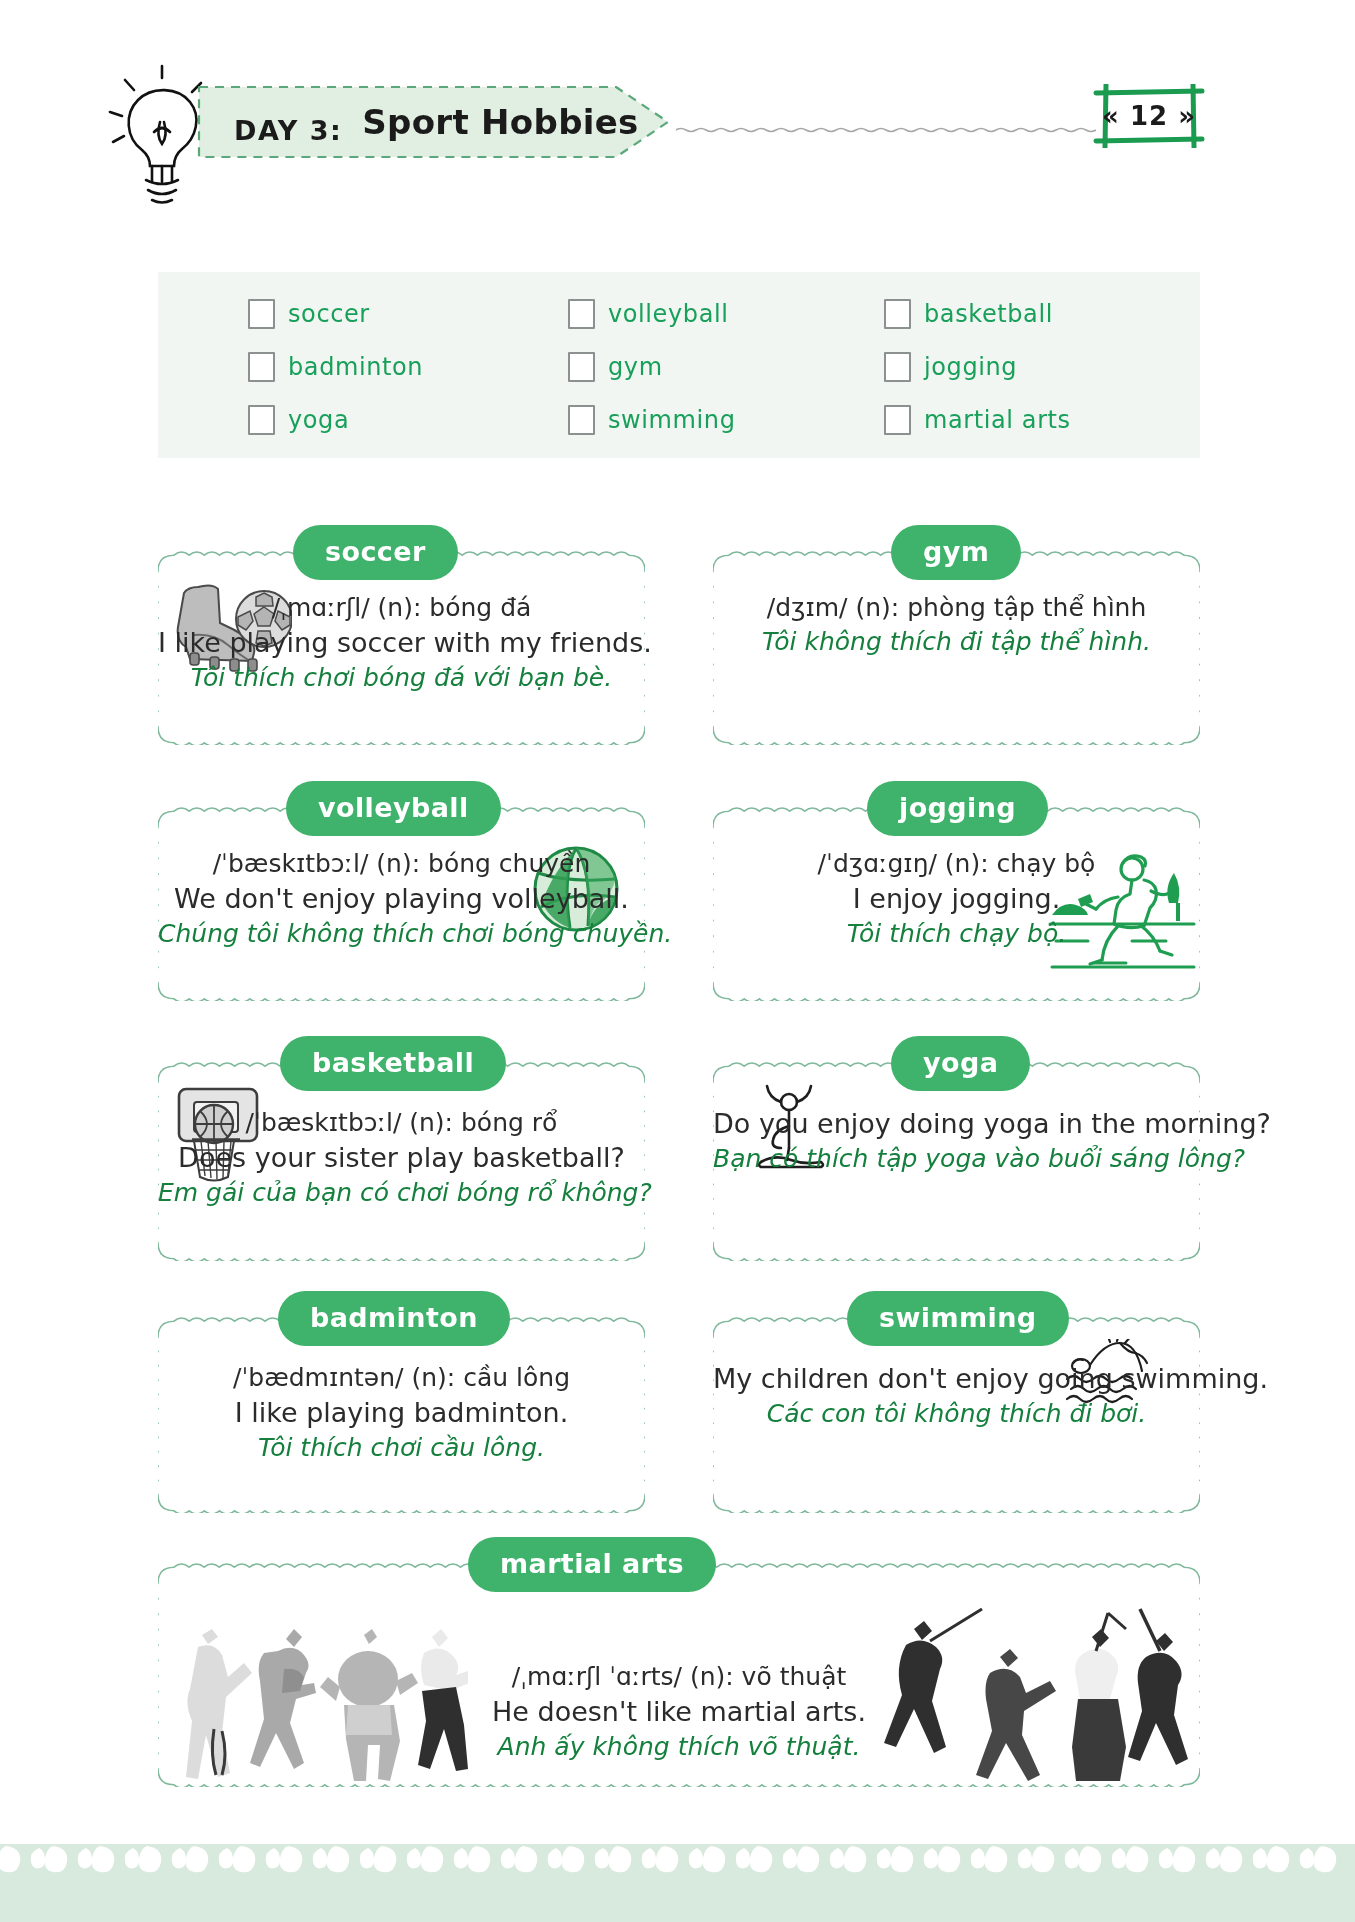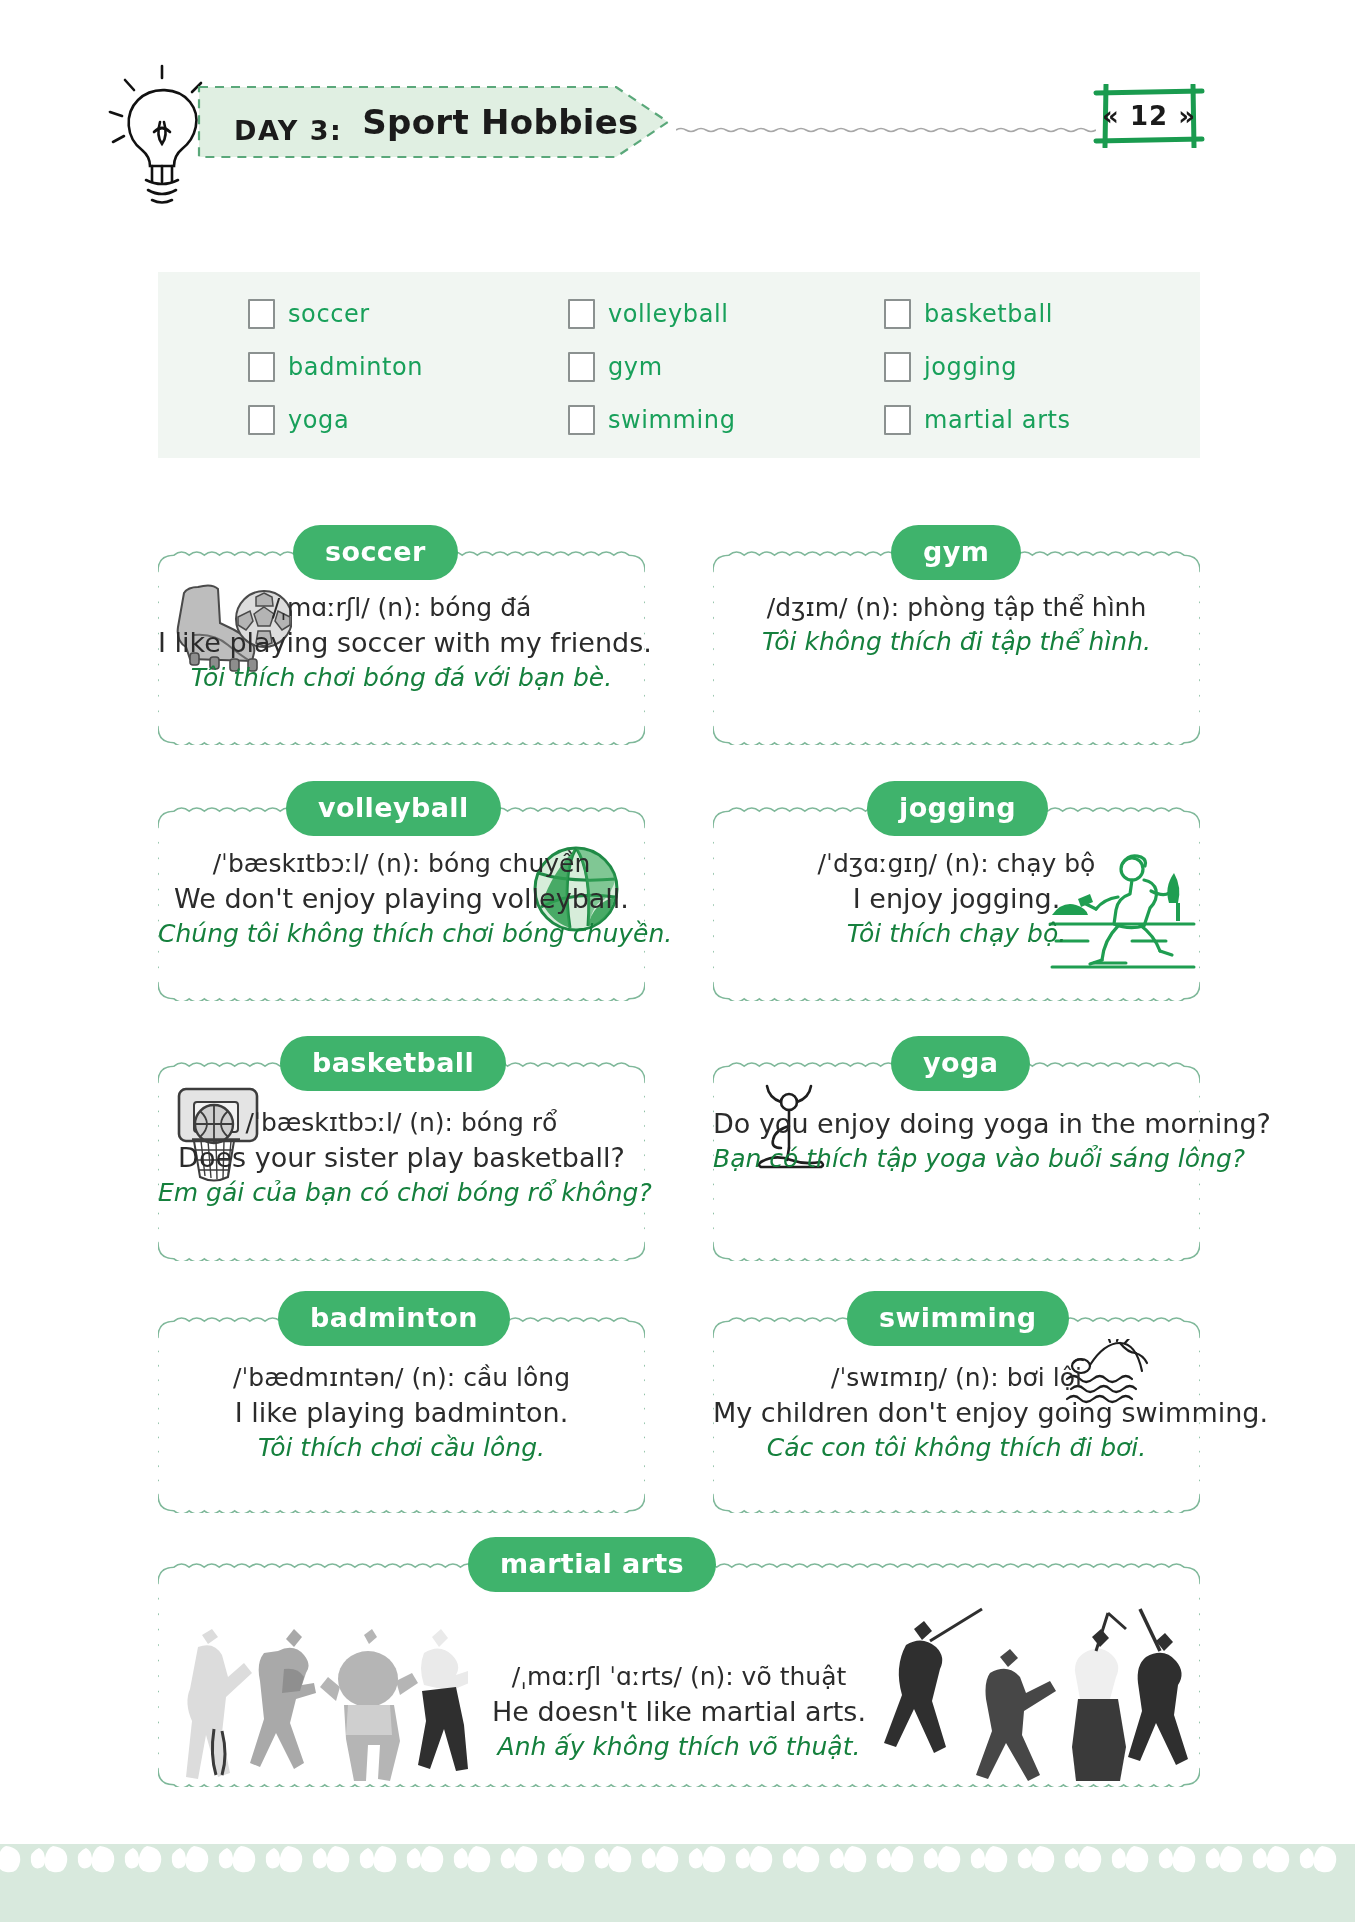--- a/index.html
+++ b/index.html
@@ -360,21 +360,20 @@
           <path d="M55,4 q8,10 16,10"></path>
           <path d="M70,14 q8,2 12,10"></path>
           <path d="M52,2 l3,-10 M60,4 l7,-8 M45,3 l-3,-9"></path>
           <path d="M2,40 q7,-6 13,0 t13,0 t13,0 t13,0 t13,0"></path>
           <path d="M6,50 q7,-6 13,0 t13,0 t13,0 t13,0 t13,0"></path>
           <path d="M2,60 q7,-6 13,0 t13,0 t13,0 t13,0 t13,0"></path>
         </g>
       </svg>
     </div>
     <div class="lines" style="top:70px;">
-      <div class="l-ipa">/ˈswɪmɪŋ/ (n): bơi lội</div>
       <div class="l-en">My children don't enjoy going swimming.</div>
       <div class="l-vi">Các con tôi không thích đi bơi.</div>
     </div>
   </div>
 
   <div class="card" style="left:158px;top:1537px;width:1042px;height:250px;">
     <svg class="wave" width="1042" height="224" viewBox="0 0 1042 224" preserveAspectRatio="none">
       <path class="wavepath wide" d="M 16 4.2 q 7.537313432835821 -6.4 15.074626865671641 0 q 7.537313432835821 -6.4 15.074626865671641 0 q 7.537313432835821 -6.4 15.074626865671641 0 q 7.537313432835821 -6.4 15.074626865671641 0 q 7.537313432835821 -6.4 15.074626865671641 0 q 7.537313432835821 -6.4 15.074626865671641 0 q 7.537313432835821 -6.4 15.074626865671641 0 q 7.537313432835821 -6.4 15.074626865671641 0 q 7.537313432835821 -6.4 15.074626865671641 0 q 7.537313432835821 -6.4 15.074626865671641 0 q 7.537313432835821 -6.4 15.074626865671641 0 q 7.537313432835821 -6.4 15.074626865671641 0 q 7.537313432835821 -6.4 15.074626865671641 0 q 7.537313432835821 -6.4 15.074626865671641 0 q 7.537313432835821 -6.4 15.074626865671641 0 q 7.537313432835821 -6.4 15.074626865671641 0 q 7.537313432835821 -6.4 15.074626865671641 0 q 7.537313432835821 -6.4 15.074626865671641 0 q 7.537313432835821 -6.4 15.074626865671641 0 q 7.537313432835821 -6.4 15.074626865671641 0 q 7.537313432835821 -6.4 15.074626865671641 0 q 7.537313432835821 -6.4 15.074626865671641 0 q 7.537313432835821 -6.4 15.074626865671641 0 q 7.537313432835821 -6.4 15.074626865671641 0 q 7.537313432835821 -6.4 15.074626865671641 0 q 7.537313432835821 -6.4 15.074626865671641 0 q 7.537313432835821 -6.4 15.074626865671641 0 q 7.537313432835821 -6.4 15.074626865671641 0 q 7.537313432835821 -6.4 15.074626865671641 0 q 7.537313432835821 -6.4 15.074626865671641 0 q 7.537313432835821 -6.4 15.074626865671641 0 q 7.537313432835821 -6.4 15.074626865671641 0 q 7.537313432835821 -6.4 15.074626865671641 0 q 7.537313432835821 -6.4 15.074626865671641 0 q 7.537313432835821 -6.4 15.074626865671641 0 q 7.537313432835821 -6.4 15.074626865671641 0 q 7.537313432835821 -6.4 15.074626865671641 0 q 7.537313432835821 -6.4 15.074626865671641 0 q 7.537313432835821 -6.4 15.074626865671641 0 q 7.537313432835821 -6.4 15.074626865671641 0 q 7.537313432835821 -6.4 15.074626865671641 0 q 7.537313432835821 -6.4 15.074626865671641 0 q 7.537313432835821 -6.4 15.074626865671641 0 q 7.537313432835821 -6.4 15.074626865671641 0 q 7.537313432835821 -6.4 15.074626865671641 0 q 7.537313432835821 -6.4 15.074626865671641 0 q 7.537313432835821 -6.4 15.074626865671641 0 q 7.537313432835821 -6.4 15.074626865671641 0 q 7.537313432835821 -6.4 15.074626865671641 0 q 7.537313432835821 -6.4 15.074626865671641 0 q 7.537313432835821 -6.4 15.074626865671641 0 q 7.537313432835821 -6.4 15.074626865671641 0 q 7.537313432835821 -6.4 15.074626865671641 0 q 7.537313432835821 -6.4 15.074626865671641 0 q 7.537313432835821 -6.4 15.074626865671641 0 q 7.537313432835821 -6.4 15.074626865671641 0 q 7.537313432835821 -6.4 15.074626865671641 0 q 7.537313432835821 -6.4 15.074626865671641 0 q 7.537313432835821 -6.4 15.074626865671641 0 q 7.537313432835821 -6.4 15.074626865671641 0 q 7.537313432835821 -6.4 15.074626865671641 0 q 7.537313432835821 -6.4 15.074626865671641 0 q 7.537313432835821 -6.4 15.074626865671641 0 q 7.537313432835821 -6.4 15.074626865671641 0 q 7.537313432835821 -6.4 15.074626865671641 0 q 7.537313432835821 -6.4 15.074626865671641 0 q 7.537313432835821 -6.4 15.074626865671641 0 q 16 0 16 16 q 6.4 7.733333333333333 0 15.466666666666667 q 6.4 7.733333333333333 0 15.466666666666667 q 6.4 7.733333333333333 0 15.466666666666667 q 6.4 7.733333333333333 0 15.466666666666667 q 6.4 7.733333333333333 0 15.466666666666667 q 6.4 7.733333333333333 0 15.466666666666667 q 6.4 7.733333333333333 0 15.466666666666667 q 6.4 7.733333333333333 0 15.466666666666667 q 6.4 7.733333333333333 0 15.466666666666667 q 6.4 7.733333333333333 0 15.466666666666667 q 6.4 7.733333333333333 0 15.466666666666667 q 6.4 7.733333333333333 0 15.466666666666667 q 0 16 -16 16 q -7.537313432835821 6.4 -15.074626865671641 0 q -7.537313432835821 6.4 -15.074626865671641 0 q -7.537313432835821 6.4 -15.074626865671641 0 q -7.537313432835821 6.4 -15.074626865671641 0 q -7.537313432835821 6.4 -15.074626865671641 0 q -7.537313432835821 6.4 -15.074626865671641 0 q -7.537313432835821 6.4 -15.074626865671641 0 q -7.537313432835821 6.4 -15.074626865671641 0 q -7.537313432835821 6.4 -15.074626865671641 0 q -7.537313432835821 6.4 -15.074626865671641 0 q -7.537313432835821 6.4 -15.074626865671641 0 q -7.537313432835821 6.4 -15.074626865671641 0 q -7.537313432835821 6.4 -15.074626865671641 0 q -7.537313432835821 6.4 -15.074626865671641 0 q -7.537313432835821 6.4 -15.074626865671641 0 q -7.537313432835821 6.4 -15.074626865671641 0 q -7.537313432835821 6.4 -15.074626865671641 0 q -7.537313432835821 6.4 -15.074626865671641 0 q -7.537313432835821 6.4 -15.074626865671641 0 q -7.537313432835821 6.4 -15.074626865671641 0 q -7.537313432835821 6.4 -15.074626865671641 0 q -7.537313432835821 6.4 -15.074626865671641 0 q -7.537313432835821 6.4 -15.074626865671641 0 q -7.537313432835821 6.4 -15.074626865671641 0 q -7.537313432835821 6.4 -15.074626865671641 0 q -7.537313432835821 6.4 -15.074626865671641 0 q -7.537313432835821 6.4 -15.074626865671641 0 q -7.537313432835821 6.4 -15.074626865671641 0 q -7.537313432835821 6.4 -15.074626865671641 0 q -7.537313432835821 6.4 -15.074626865671641 0 q -7.537313432835821 6.4 -15.074626865671641 0 q -7.537313432835821 6.4 -15.074626865671641 0 q -7.537313432835821 6.4 -15.074626865671641 0 q -7.537313432835821 6.4 -15.074626865671641 0 q -7.537313432835821 6.4 -15.074626865671641 0 q -7.537313432835821 6.4 -15.074626865671641 0 q -7.537313432835821 6.4 -15.074626865671641 0 q -7.537313432835821 6.4 -15.074626865671641 0 q -7.537313432835821 6.4 -15.074626865671641 0 q -7.537313432835821 6.4 -15.074626865671641 0 q -7.537313432835821 6.4 -15.074626865671641 0 q -7.537313432835821 6.4 -15.074626865671641 0 q -7.537313432835821 6.4 -15.074626865671641 0 q -7.537313432835821 6.4 -15.074626865671641 0 q -7.537313432835821 6.4 -15.074626865671641 0 q -7.537313432835821 6.4 -15.074626865671641 0 q -7.537313432835821 6.4 -15.074626865671641 0 q -7.537313432835821 6.4 -15.074626865671641 0 q -7.537313432835821 6.4 -15.074626865671641 0 q -7.537313432835821 6.4 -15.074626865671641 0 q -7.537313432835821 6.4 -15.074626865671641 0 q -7.537313432835821 6.4 -15.074626865671641 0 q -7.537313432835821 6.4 -15.074626865671641 0 q -7.537313432835821 6.4 -15.074626865671641 0 q -7.537313432835821 6.4 -15.074626865671641 0 q -7.537313432835821 6.4 -15.074626865671641 0 q -7.537313432835821 6.4 -15.074626865671641 0 q -7.537313432835821 6.4 -15.074626865671641 0 q -7.537313432835821 6.4 -15.074626865671641 0 q -7.537313432835821 6.4 -15.074626865671641 0 q -7.537313432835821 6.4 -15.074626865671641 0 q -7.537313432835821 6.4 -15.074626865671641 0 q -7.537313432835821 6.4 -15.074626865671641 0 q -7.537313432835821 6.4 -15.074626865671641 0 q -7.537313432835821 6.4 -15.074626865671641 0 q -7.537313432835821 6.4 -15.074626865671641 0 q -7.537313432835821 6.4 -15.074626865671641 0 q -16 0 -16 -16 q -6.4 -7.733333333333333 0 -15.466666666666667 q -6.4 -7.733333333333333 0 -15.466666666666667 q -6.4 -7.733333333333333 0 -15.466666666666667 q -6.4 -7.733333333333333 0 -15.466666666666667 q -6.4 -7.733333333333333 0 -15.466666666666667 q -6.4 -7.733333333333333 0 -15.466666666666667 q -6.4 -7.733333333333333 0 -15.466666666666667 q -6.4 -7.733333333333333 0 -15.466666666666667 q -6.4 -7.733333333333333 0 -15.466666666666667 q -6.4 -7.733333333333333 0 -15.466666666666667 q -6.4 -7.733333333333333 0 -15.466666666666667 q -6.4 -7.733333333333333 0 -15.466666666666667 q 0 -16 16 -16 Z" fill="#ffffff" stroke="#7fb89a" stroke-width="1.6"></path>
     </svg>
     <div class="pill" style="left:310px;">martial arts</div>

